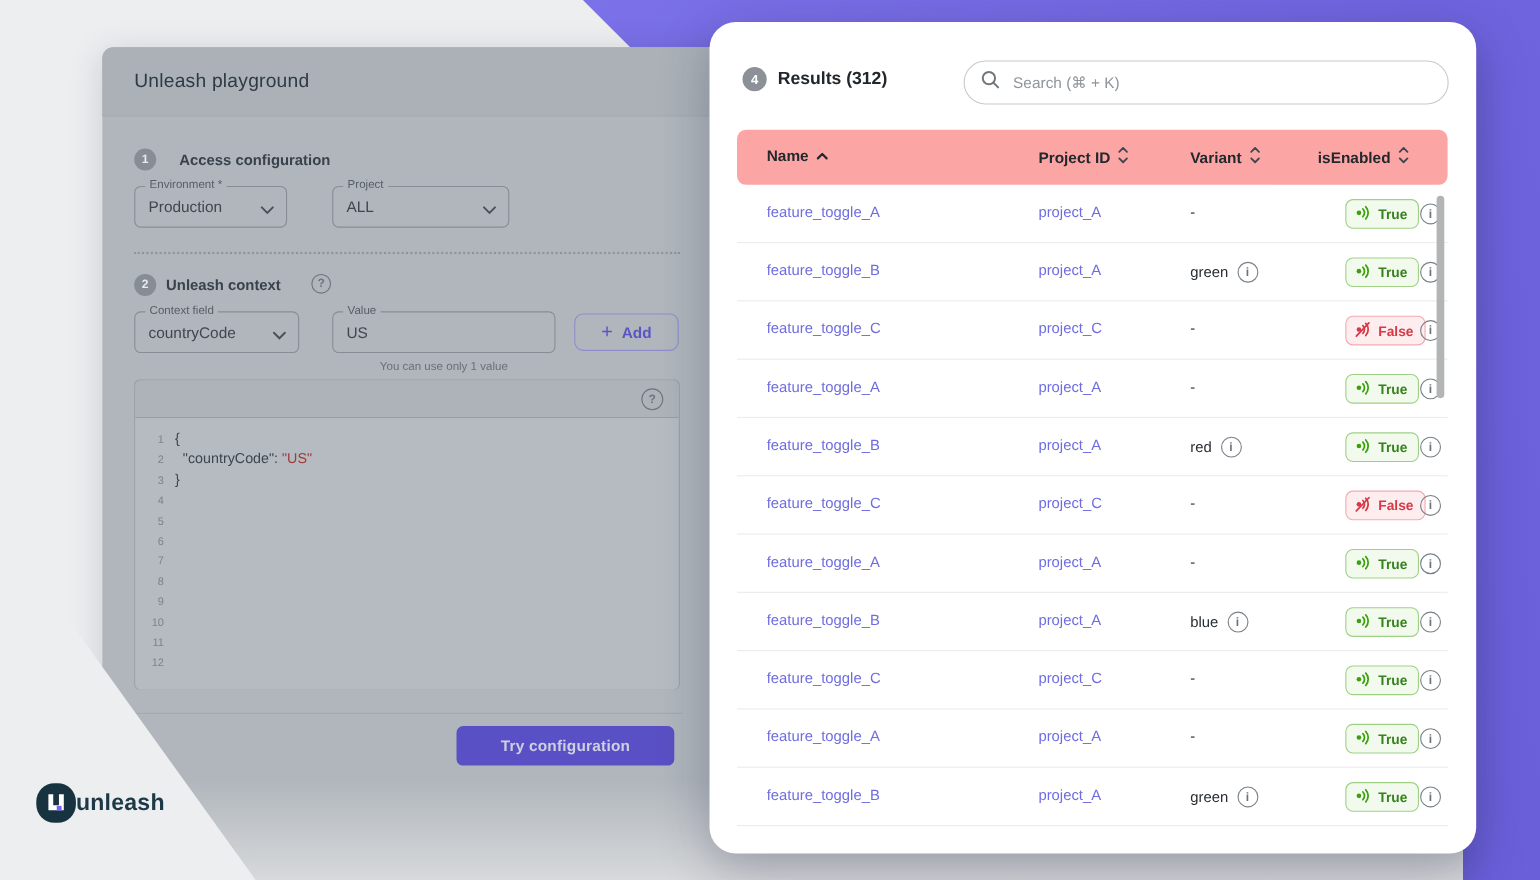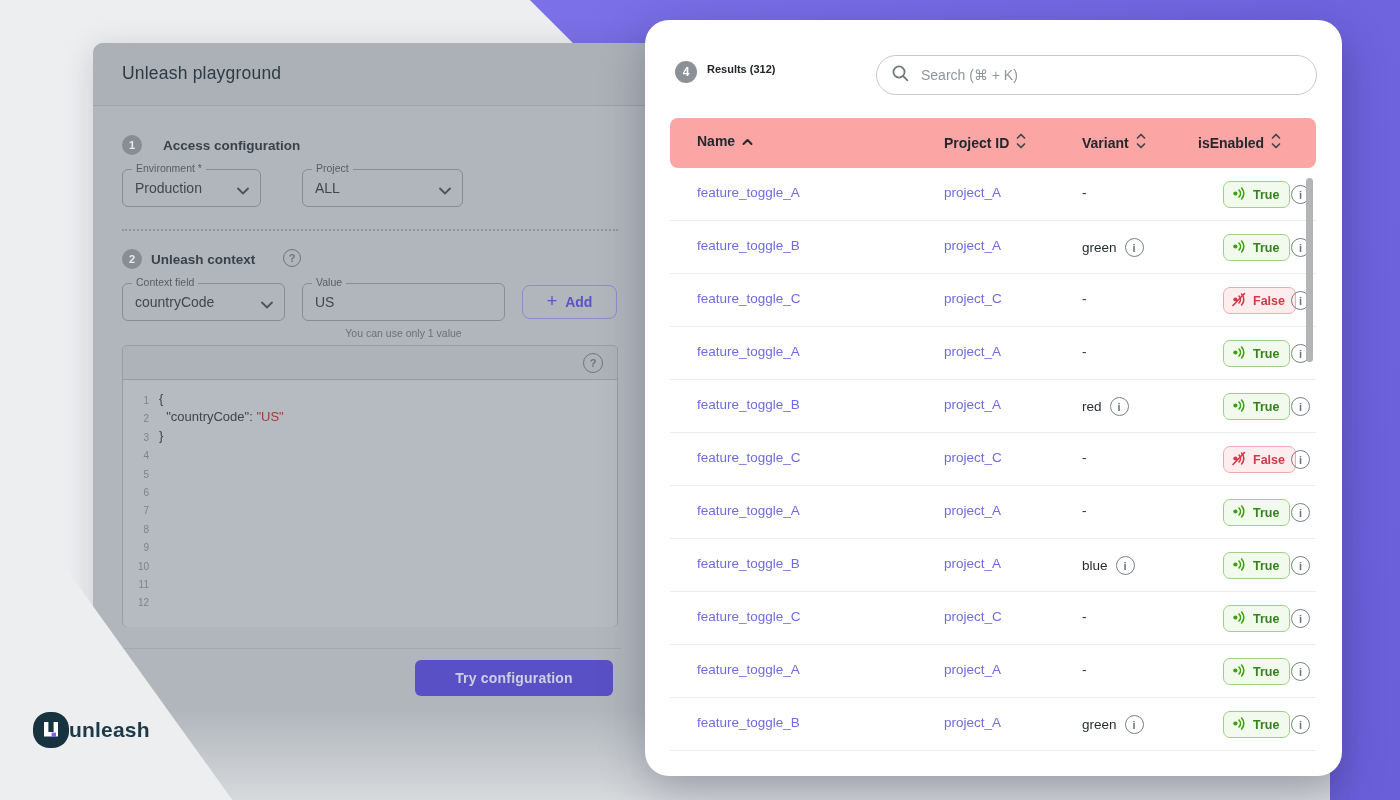--- a/index.html
+++ b/index.html
@@ -63,21 +63,21 @@
   .brand { position:absolute; left:33px; top:712px; z-index:4; display:flex; align-items:center; }
   .brand-icon { width:36px; height:36px; background:#17333f; border-radius:46%;
     display:flex; align-items:center; justify-content:center; }
   .brand-text { font-size:21px; font-weight:700; color:#1c3947; letter-spacing:.2px; }
 
   
   .results-card { position:absolute; left:645px; top:20px; width:697px; height:756px; z-index:5;
     background:#ffffff; border-radius:24px; box-shadow:0 14px 45px rgba(25,25,60,.28); }
   .res-badge { position:absolute; left:30px; top:41px; width:22px; height:22px; border-radius:50%;
     background:#8b9197; color:#fff; font-size:12px; font-weight:700; display:flex; align-items:center; justify-content:center; }
-  .res-title { position:absolute; left:62px; top:43px; font-size:11px; font-weight:600; color:#20262c; }
+  .res-title { position:absolute; left:62px; top:43px; font-size:16px; font-weight:600; color:#20262c; }
   .search-pill { position:absolute; left:231px; top:35px; width:441px; height:40px; border:1.5px solid #c7cacd;
     border-radius:20px; display:flex; align-items:center; padding:0 14px; gap:11px; background:#fff; }
   .search-pill input { border:none; outline:none; flex:1; font-size:14px; color:#3a4249;
     font-family:"Liberation Sans","DejaVu Sans",sans-serif; background:transparent; }
   .search-pill input::placeholder { color:#8f959b; }
 
   .tbl-header { position:absolute; left:25px; top:98px; width:646px; height:50px; background:#fca5a5;
     border-radius:8px; }
   .tbl-header .col { position:absolute; top:15px; font-size:14px; font-weight:700; color:#23282d;
     display:flex; align-items:center; gap:7px; cursor:pointer; }
@@ -130,21 +130,21 @@
         </svg>
     </span>
   </div>
 
   <div class="dotted-divider" style="left:29px;top:186px;width:496px;"></div>
 
   <div class="step-circle" style="left:29px;top:206px;">2</div>
   <div class="step-label" style="left:58px;top:209px;">Unleash context</div>
   <span class="help-circle" style="position:absolute;left:190px;top:206px;">?</span>
 
-  <div class="outlined" style="left:29px;top:240px;width:163px;">
+  <div class="outlined" style="left:29px;top:240px;width:150px;">
     <span class="notch">Context field</span>
     <span>countryCode</span>
     <span class="chev">
       <svg width="14" height="10" viewBox="0 0 14 10">
           <polyline points="2,2.5 7,7.5 12,2.5" fill="none" stroke="#4a525a" stroke-width="1.8" stroke-linecap="round"></polyline>
         </svg>
     </span>
   </div>
   <div class="outlined" style="left:209px;top:240px;width:203px;">
     <span class="notch">Value</span>

